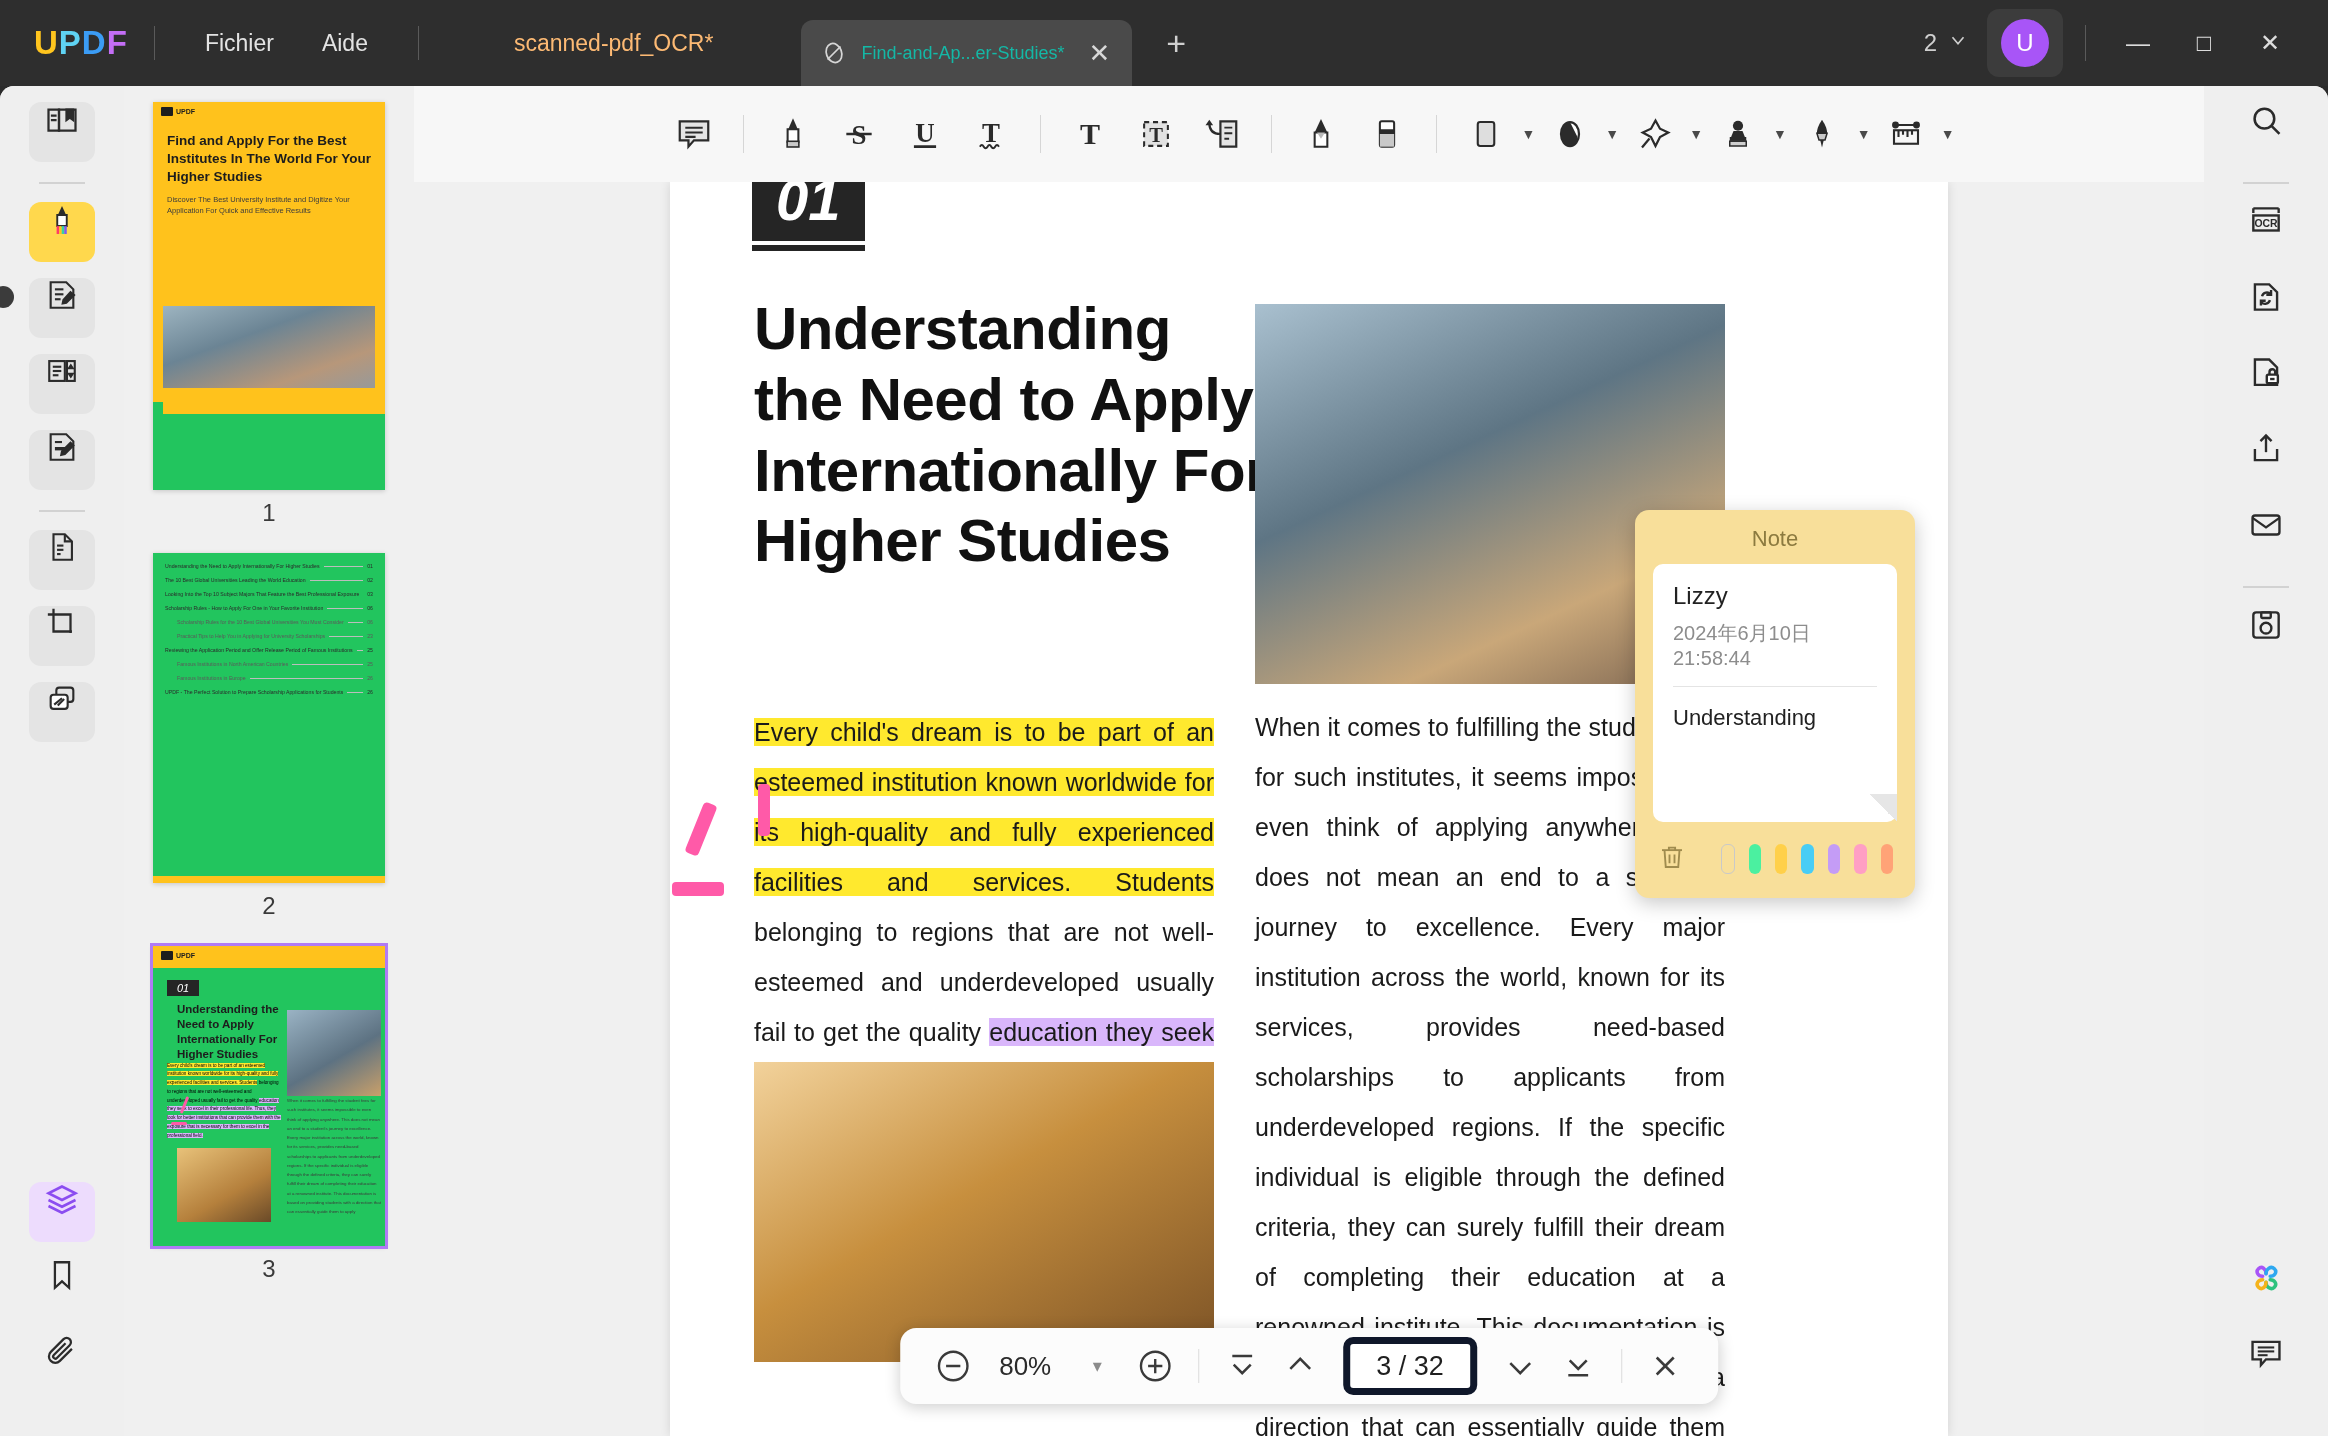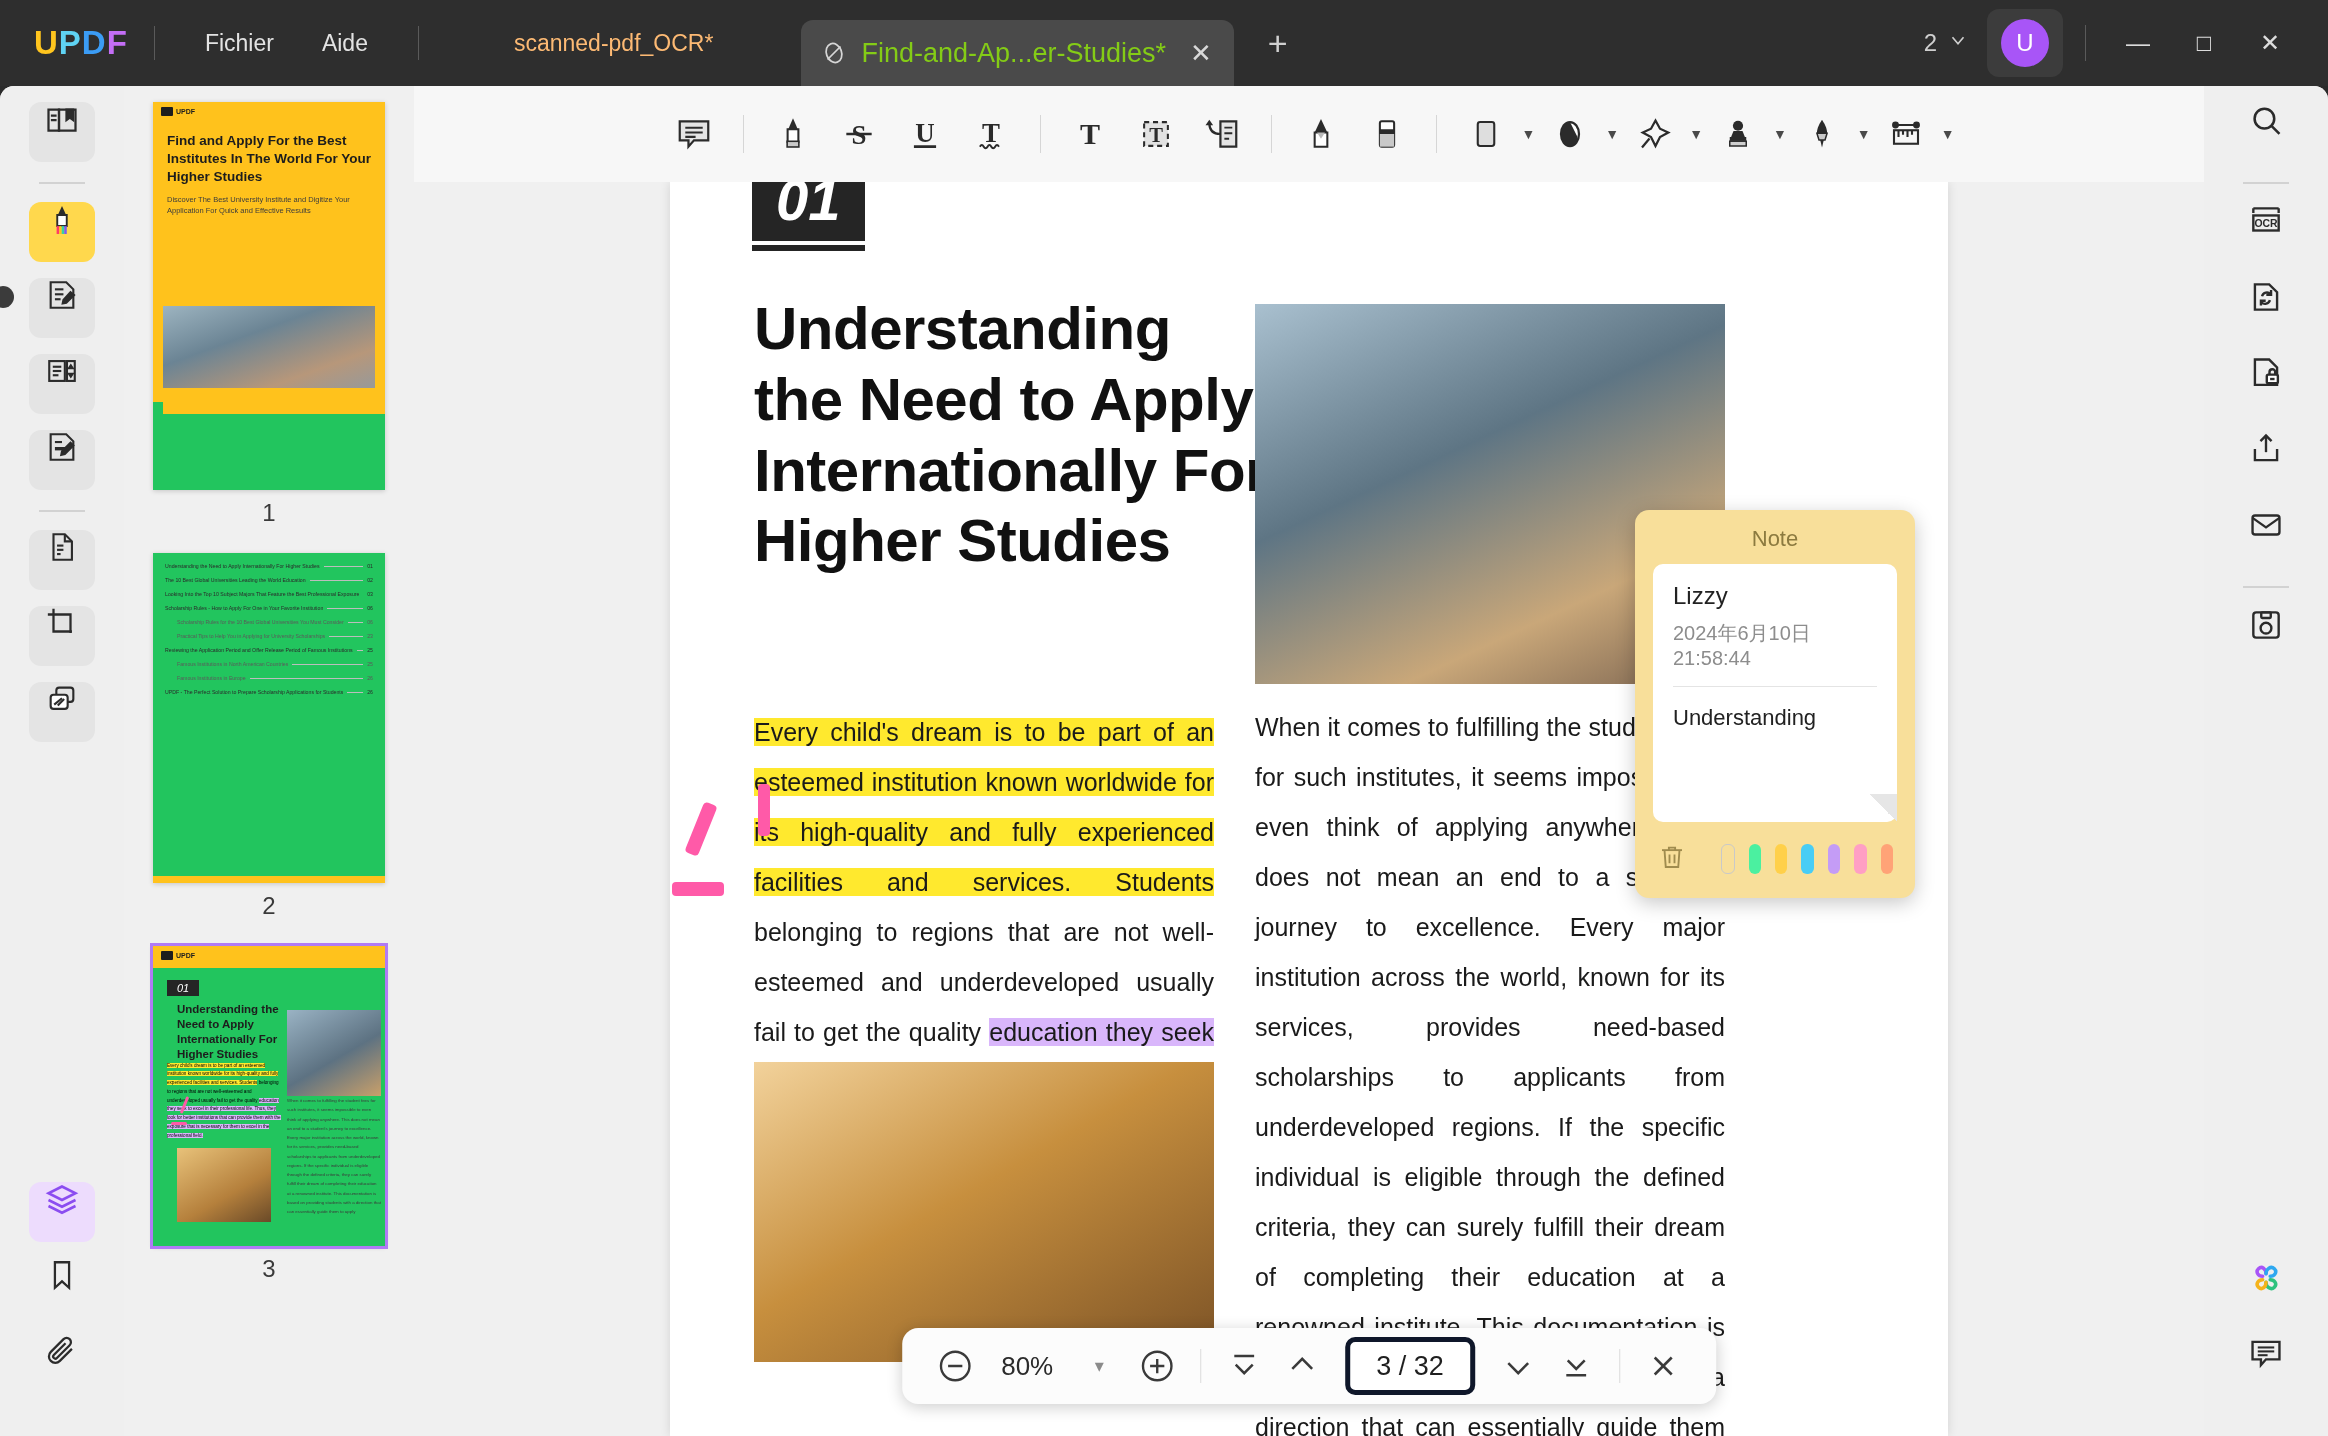--- a/index.html
+++ b/index.html
@@ -20,21 +20,21 @@
   .logo span:nth-child(3){color:#3b9cf5;} .logo span:nth-child(4){color:#c46ef6;}
   .tb-div { width:1px; height:34px; background:#5a5a5a; margin:0 26px; }
   .menu-item { color:#e3e3e3; font-size:23px; padding:0 24px; cursor:default; }
   .doc-tab-inactive { color:#fdba74; font-size:23px; margin-left: 69px; }
   .tab-active {
     margin-left: 88px; height: 66px; background:#4a4a4a;
     border-radius: 12px 12px 0 0; display:flex; align-items:center;
     padding: 0 22px 0 20px; gap: 14px; align-self:flex-end;
   }
   .tab-icon { width:26px; height:26px; }
-  .tab-label { color:#84cc16; font-size:27px; white-space:nowrap; }
+  .tab-label { color:#14b8a6; font-size:18px; white-space:nowrap; }
   .tab-close { color:#d8d8d8; font-size:26px; margin-left:10px; cursor:pointer; }
   .newtab { color:#d0d0d0; font-size:34px; margin-left:34px; cursor:pointer; }
   .tb-right { margin-left:auto; display:flex; align-items:center; padding-right:28px; gap:6px; }
   .acct-count { color:#cfcfcf; font-size:24px; display:flex; align-items:center; gap:10px; padding:0 12px;}
   .avatar-wrap { background:#3c3c3c; border-radius:12px; padding:10px 14px; }
   .avatar { width:48px;height:48px;border-radius:50%;background:#a855f7;color:#fff;
             display:flex;align-items:center;justify-content:center;font-size:24px; }
   .win-div { width:1px;height:36px;background:#5a5a5a;margin:0 16px; }
   .wbtn { width:60px;height:52px;display:flex;align-items:center;justify-content:center;
           color:#dcdcdc;font-size:24px;cursor:pointer; }
@@ -139,21 +139,21 @@
   .trash{cursor:pointer;margin-right:20px;}
 
   
   .bottombar{position:absolute;left:50%;transform:translateX(-50%);bottom:32px;
     background:#fcfcfc;border-radius:16px;box-shadow:0 3px 16px rgba(0,0,0,.2);
     height:76px;display:flex;align-items:center;padding:0 26px;gap:4px;z-index:40;}
   .bb-btn{width:54px;height:54px;display:flex;align-items:center;justify-content:center;
           cursor:pointer;color:#3a3a3a;}
   .zoomval{font-size:26px;color:#2b2b2b;padding:0 10px;min-width:82px;text-align:center;}
   .bb-sep{width:1px;height:34px;background:#dcdcdc;margin:0 12px;}
-  .pagebox{background:#fff;border:5px solid #0f172a;border-radius:10px;height:58px;
+  .pagebox{background:#fff;border:7px solid #0f172a;border-radius:10px;height:58px;
     display:flex;align-items:center;padding:0 26px;font-size:27px;color:#1f1f1f;margin:0 12px;}
 
   
   .rightrail{width:124px;background:#efefef;display:flex;flex-direction:column;
              align-items:center;padding-top:16px;}
 </style>
 </head>
 <body>
 
 <div class="titlebar">

